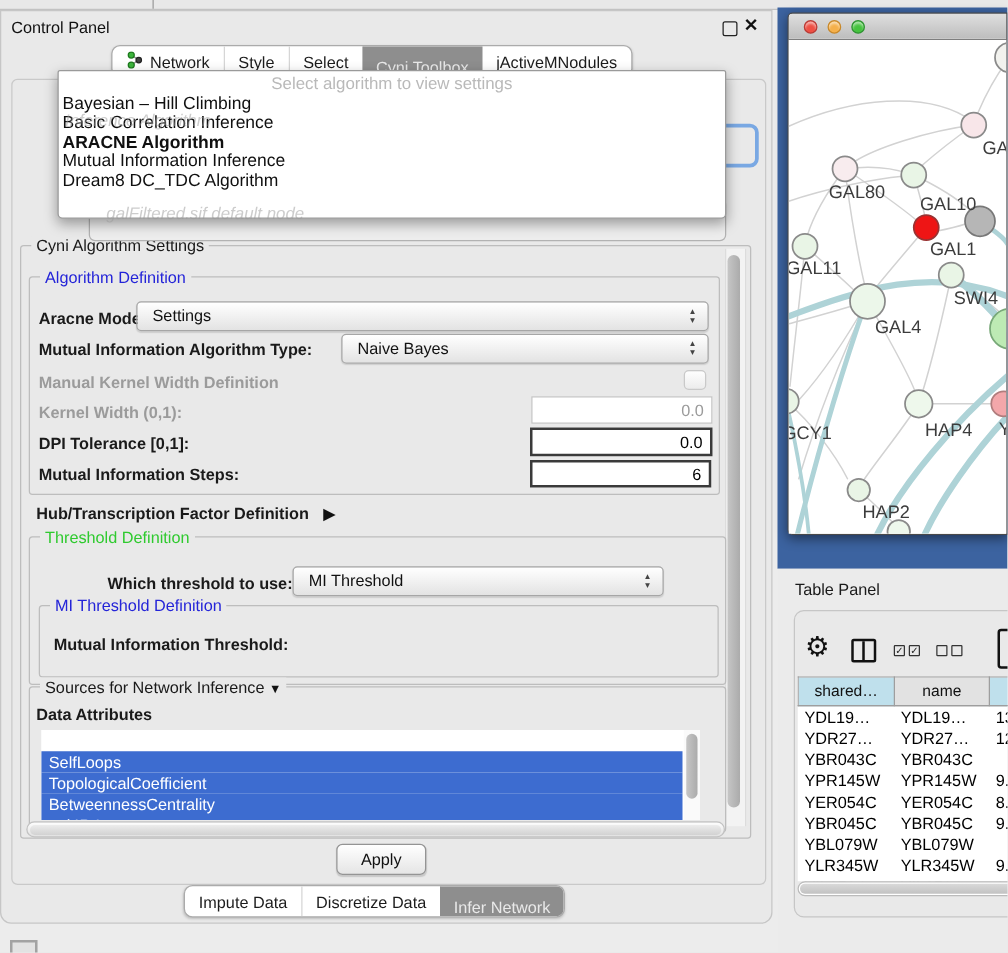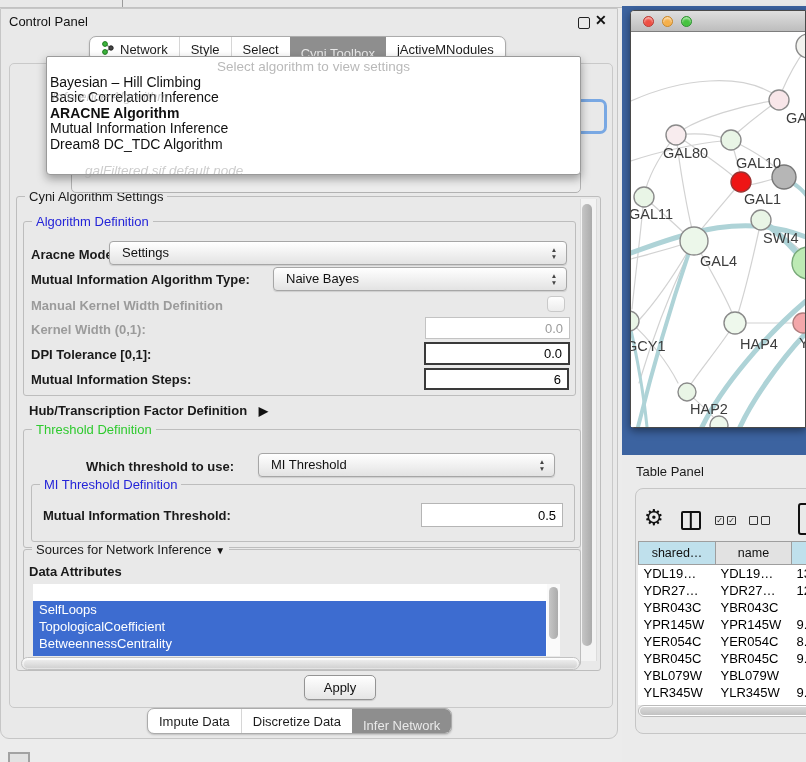--- a/index.html
+++ b/index.html
@@ -66,21 +66,21 @@
        background:linear-gradient(#ececec,#d2d2d2);}
   
   #attrlist{left:32px;top:575px;width:527px;height:72px;background:#fff;overflow:hidden;}
   .attr{height:17px;line-height:17px;background:#3d6cd0;color:#fff;font-size:13px;padding-left:6px;
         margin-right:14px;white-space:nowrap;}
   #attrsbtrack{position:absolute;right:0;top:0;width:13px;height:72px;background:#fafafa;}
   #attrsbthumb{position:absolute;right:2px;top:3px;width:9px;height:52px;border-radius:5px;
         background:linear-gradient(90deg,#c6c6c6,#ababab);}
   .btn{position:absolute;border:1px solid #949494;border-radius:5px;font-size:13px;color:#111;
        background:linear-gradient(#ffffff,#e5e5e5);display:flex;align-items:center;justify-content:center;
-       box-shadow:0 1px 1px rgba(0,0,0,.15);margin-left:35px;}
+       box-shadow:0 1px 1px rgba(0,0,0,.15);}
   #applybtn{left:268px;top:666px;width:70px;height:23px;}
   #grip{left:8px;top:752px;width:18px;height:12px;border:2px solid #a2a2a2;background:#e2e2e2;}
   
   #desktop{left:622px;top:6px;width:184px;height:449px;background:#3c63a0;}
   #netwin{position:absolute;left:8px;top:4px;width:176px;height:418px;border:1px solid #4a4a4a;
           border-radius:4px 0 0 4px;box-shadow:0 3px 9px rgba(0,0,0,.45);background:#fff;box-sizing:border-box;}
   #nettitle{position:absolute;left:0;top:0;width:100%;height:21px;border-radius:3px 0 0 0;
             background:linear-gradient(#dfdfdf,#bdbdbd);border-bottom:1px solid #7e7e7e;box-sizing:border-box;}
   .light{position:absolute;top:5px;width:11px;height:11px;border-radius:50%;box-sizing:border-box;
          box-shadow:inset 0 2px 2px rgba(255,255,255,.55);}
@@ -202,32 +202,31 @@
 
   <div class="lbl" style="left:28px;top:394px;">
     <span>Hub/Transcription Factor Definition</span>
     <span class="tri" style="margin-left:8px;">▶</span>
   </div>
 
   <div class="grp" style="left:22px;top:420px;width:556px;height:117px;">
     <span class="lg green">Threshold Definition</span>
   </div>
   <div class="lbl" style="left:85px;top:450px;">Which threshold to use:</div>
-  <div class="combo" style="left:233px;top:444px;width:297px;margin-left:24px;">
+  <div class="combo" style="left:233px;top:444px;width:297px;">
     <span class="ct">MI Threshold</span>
     <span class="car">
         <div>▲</div>
         <div>▼</div>
       </span>
   </div>
   <div class="grp" style="left:30px;top:475px;width:542px;height:56px;">
     <span class="lg blue">MI Threshold Definition</span>
   </div>
   <div class="lbl" style="left:42px;top:499px;">Mutual Information Threshold:</div>
-  <div class="tfield nrm" style="left:420px;top:494px;width:142px;height:24px;">0.5</div>
 
   <div class="grp" style="left:22px;top:540px;width:556px;height:115px;">
     <span class="lg">
       <span>Sources for Network Inference</span>
       <span class="tri" style="font-size:10px;">▼</span>
     </span>
   </div>
   <div class="lbl" style="left:28px;top:555px;">Data Attributes</div>
   <div class="abs" id="attrlist" style="padding-top: 17px; box-sizing: border-box;">
     <div class="attr">SelfLoops</div>

